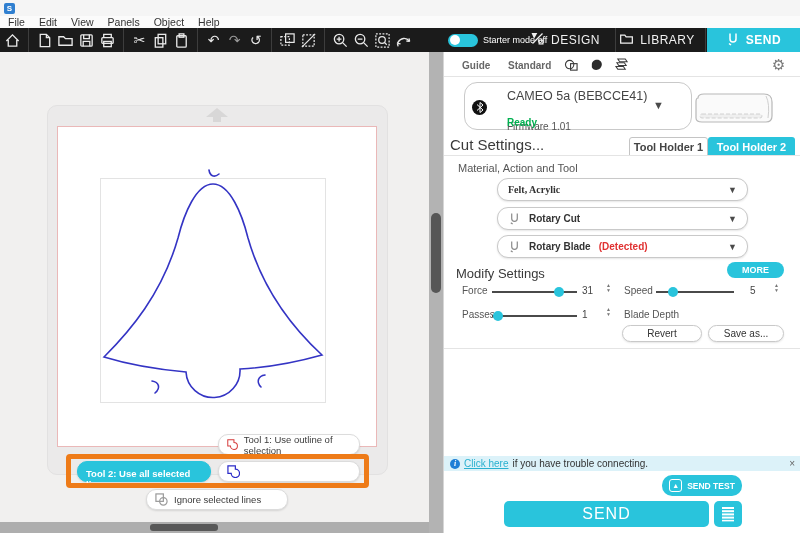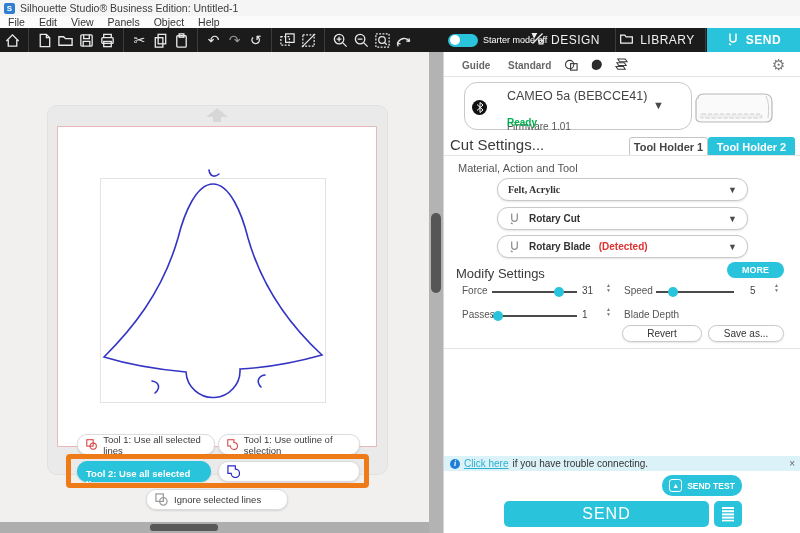--- a/index.html
+++ b/index.html
@@ -121,21 +121,20 @@
     border-radius:5px; color:#fff; font-size:16px; letter-spacing:1px;
     display:flex; align-items:center; justify-content:center; }
   .queuebtn { position:absolute; left:270px; top:449px; width:28px; height:26px; background:#29c4dc;
     border-radius:5px; display:flex; align-items:center; justify-content:center; }
 </style>
 </head>
 <body>
 
 <div class="titlebar">
   <div class="appicon">S</div>
-  <div class="titletext">Silhouette Studio® Business Edition: Untitled-1</div>
 </div>
 
 <div class="menubar">
   <span>File</span>
   <span>Edit</span>
   <span>View</span>
   <span>Panels</span>
   <span>Object</span>
   <span>Help</span>
 </div>
@@ -277,27 +276,20 @@
   <div class="page"></div>
   <div class="bbox"></div>
 
   <svg class="bellsvg" width="226" height="246" viewBox="0 0 226 246" fill="none" stroke="#3434c4" stroke-width="1.6" stroke-linecap="round">
     <path d="M 4 197 C 30 171, 62 134, 78 78 C 84 54, 96 24, 113 24 C 130 24, 142 54, 148 78 C 164 134, 196 171, 222 195 C 190 204, 160 208, 140 209 A 27 27 0 1 1 86 212 C 64 210, 30 205, 4 197 Z"></path>
     <path d="M 109 10 C 110 16, 114 18, 119 14"></path>
     <path d="M 52 221 C 59 222, 61 228, 55 233"></path>
     <path d="M 165 215 C 158 216, 156 222, 161 227"></path>
   </svg>
 
-  <div class="toolbtn" style="left:77px; top:382px; width:138px;">
-    <svg width="13" height="13" viewBox="0 0 14 14" fill="none" stroke="#d53a3a" stroke-width="1.3">
-        <rect x="1" y="1" width="8" height="8"></rect>
-        <circle cx="9" cy="9" r="4"></circle>
-      </svg>
-    <span>Tool 1: Use all selected lines</span>
-  </div>
   <div class="toolbtn" style="left:218px; top:382px; width:142px;">
     <svg width="13" height="13" viewBox="0 0 14 14" fill="none" stroke="#d53a3a" stroke-width="1.3">
         <path d="M1 1 L9 1 L9 4.5 A4.5 4.5 0 1 1 4.5 9 L1 9 Z"></path>
       </svg>
     <span>Tool 1: Use outline of selection</span>
   </div>
   <div class="toolbtn active" style="left:77px; top:409px; width:134px;flex-direction:column;">
     <svg width="13" height="13" viewBox="0 0 14 14" fill="none" stroke="#ffffff" stroke-width="1.3">
         <rect x="1" y="1" width="8" height="8"></rect>
         <circle cx="9" cy="9" r="4"></circle>

